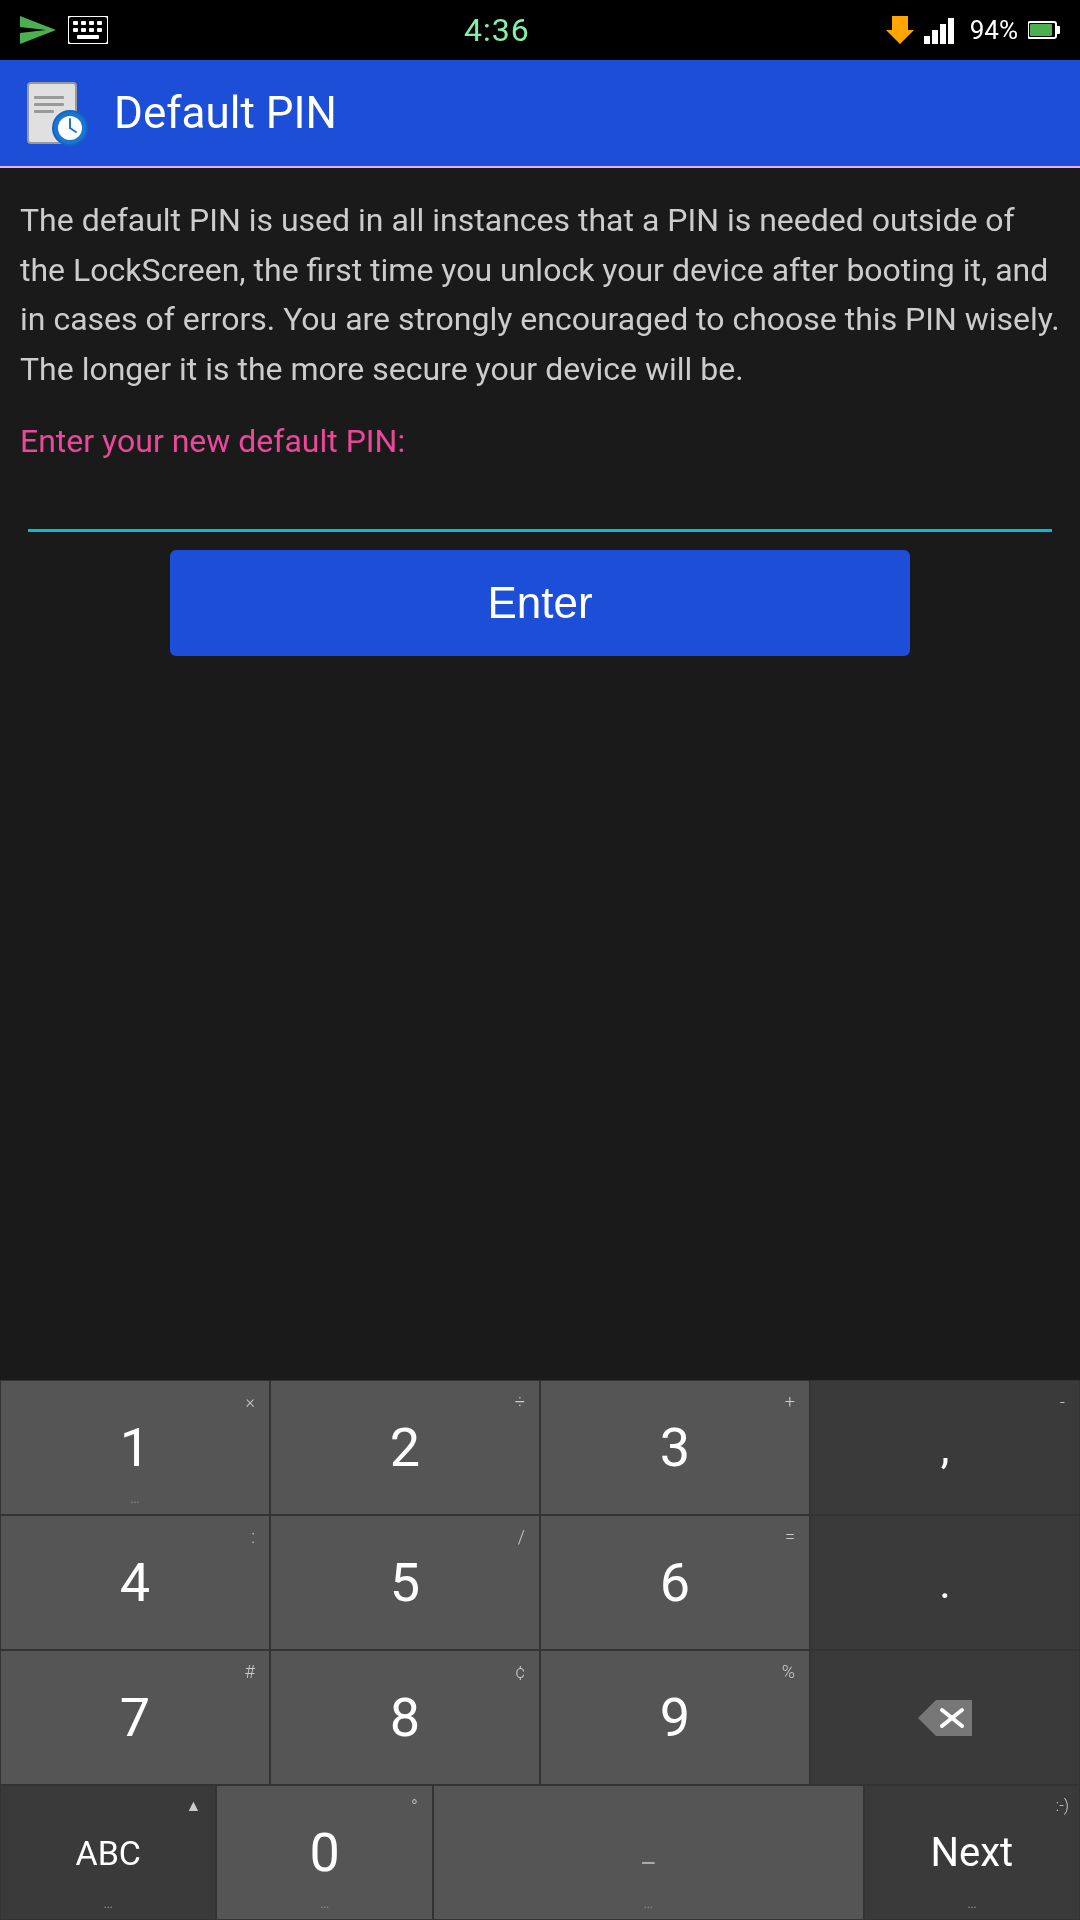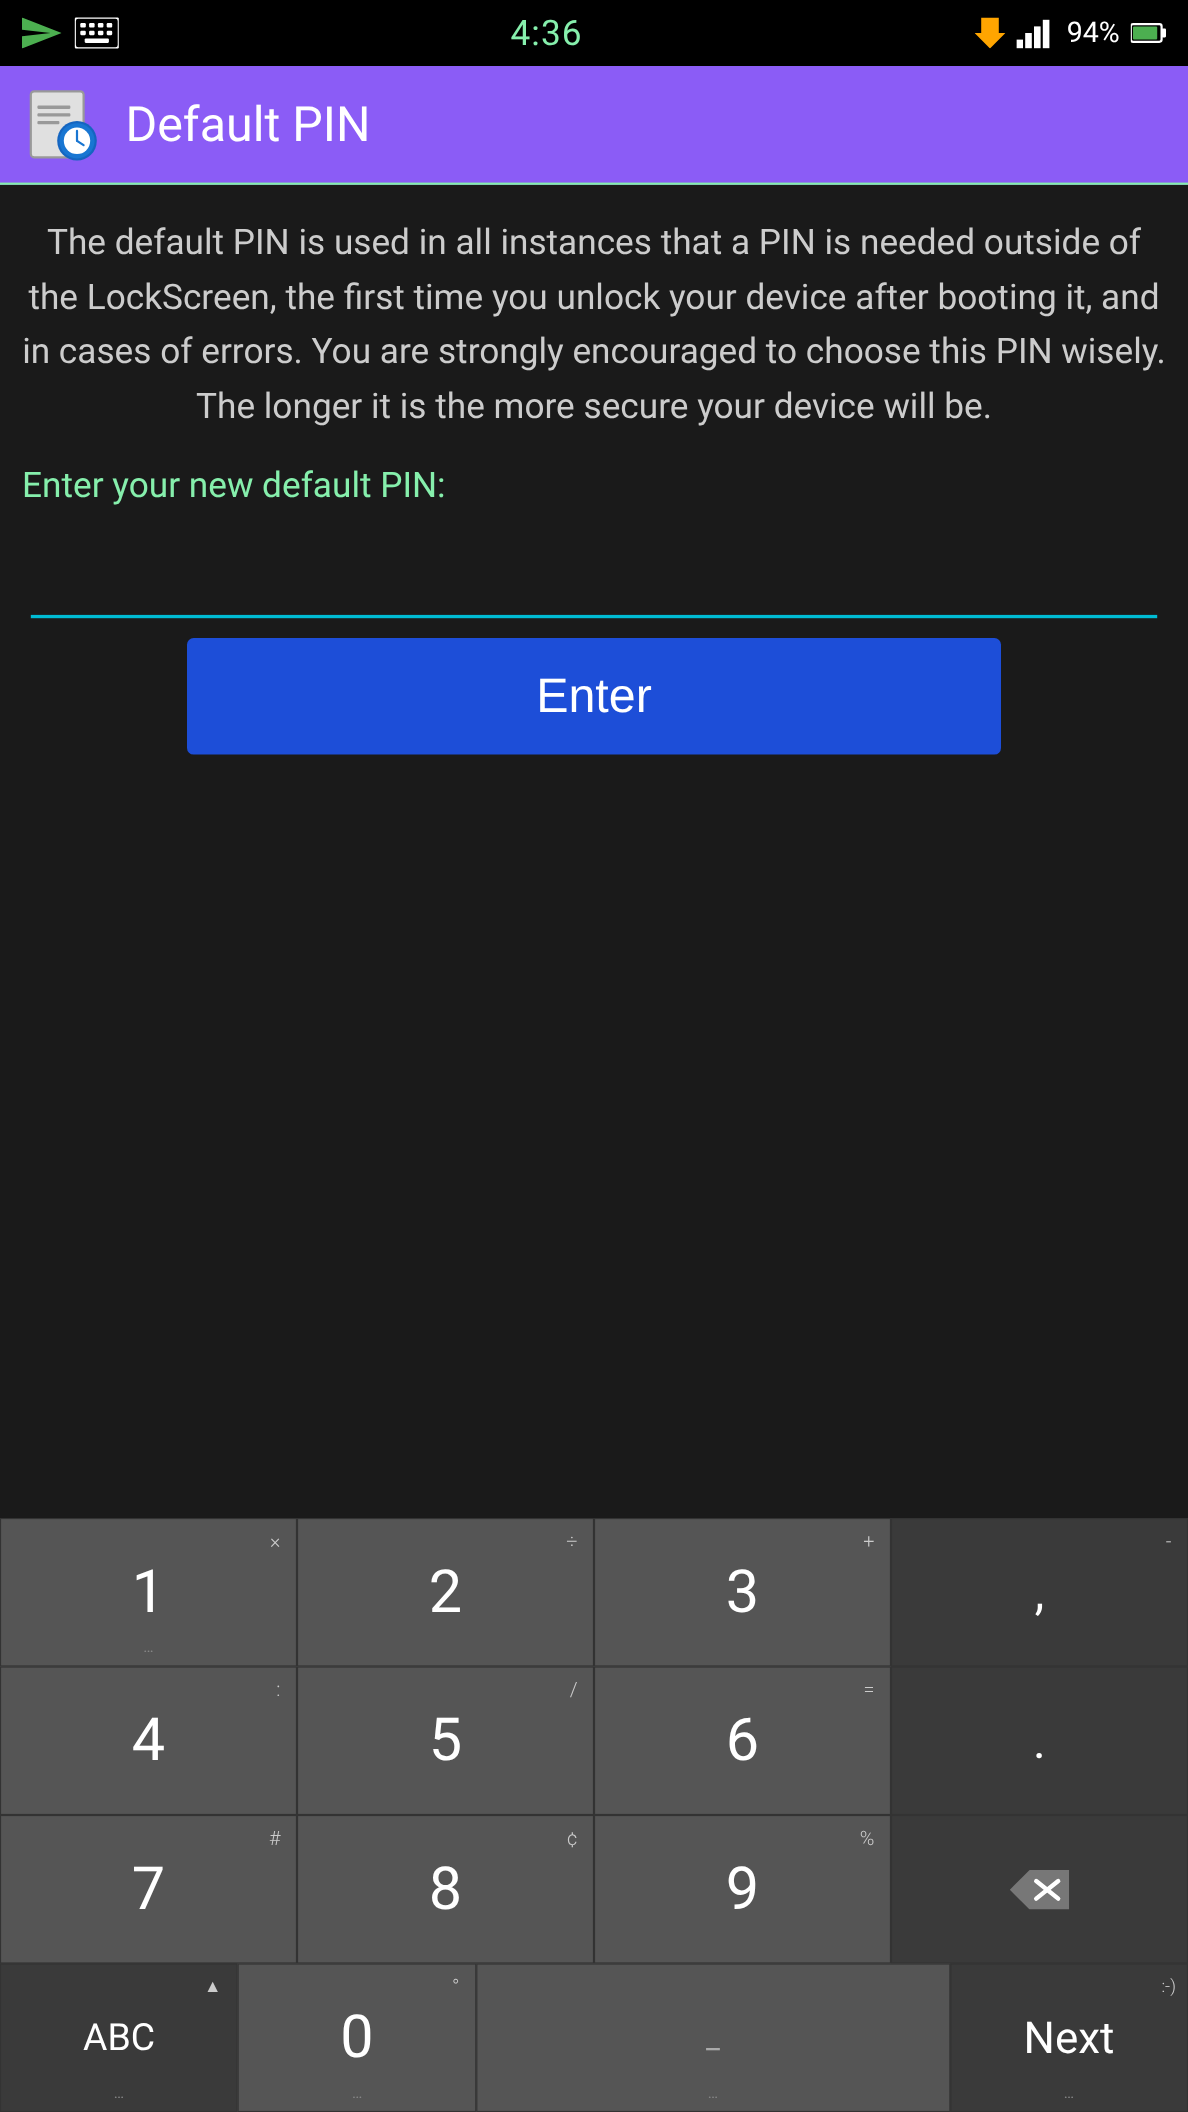--- a/index.html
+++ b/index.html
@@ -42,26 +42,26 @@
       display: flex;
       align-items: center;
       gap: 10px;
       font-size: 24px;
       color: #fff;
     }
 
     
     #header {
       width: 100%;
-      background: #8b5cf6;
+      background: #1d4ed8;
       padding: 18px 20px;
       display: flex;
       align-items: center;
       gap: 24px;
-      border-bottom: 2px solid #86efac;
+      border-bottom: 2px solid #f0abfc;
     }
 
     .header-icon {
       width: 70px;
       height: 70px;
       flex-shrink: 0;
     }
 
     .header-title {
       font-size: 44px;
@@ -72,27 +72,25 @@
     
     #content {
       padding: 28px 20px 0 20px;
     }
 
     .description-text {
       font-size: 32px;
       line-height: 1.55;
       color: #ccc;
       margin-bottom: 28px;
-      text-align: center;
     }
 
     .enter-label {
       font-size: 32px;
-      color: #86efac;
-      margin-bottom: 30px;
+      color: #ec4899;
     }
 
     
     .pin-input-container {
       margin: 0 0 18px 0;
       padding: 0 8px;
     }
 
     .pin-input {
       width: 100%;

